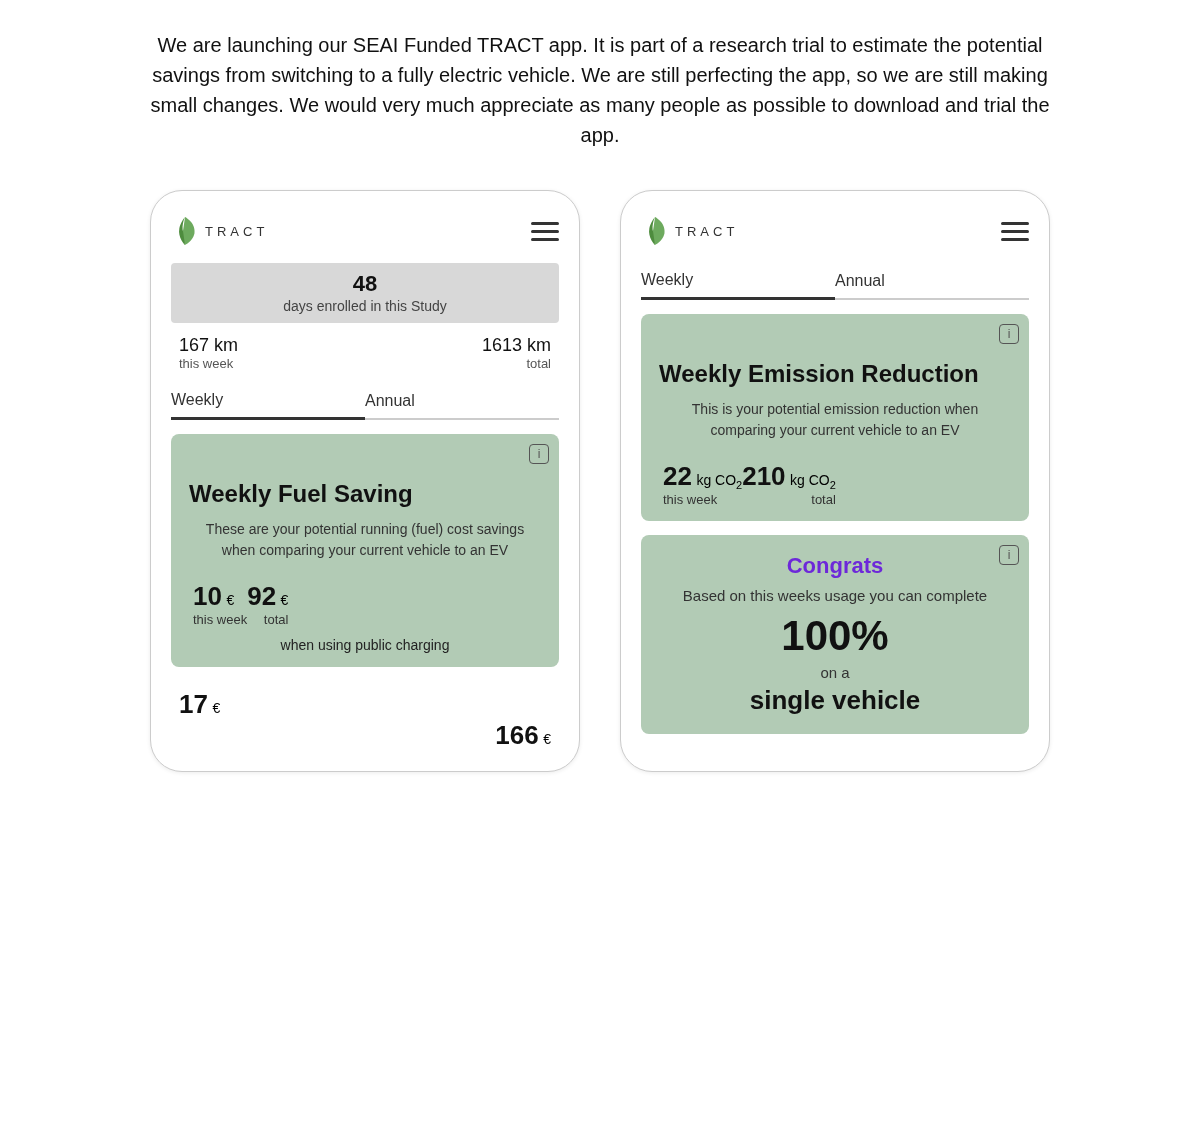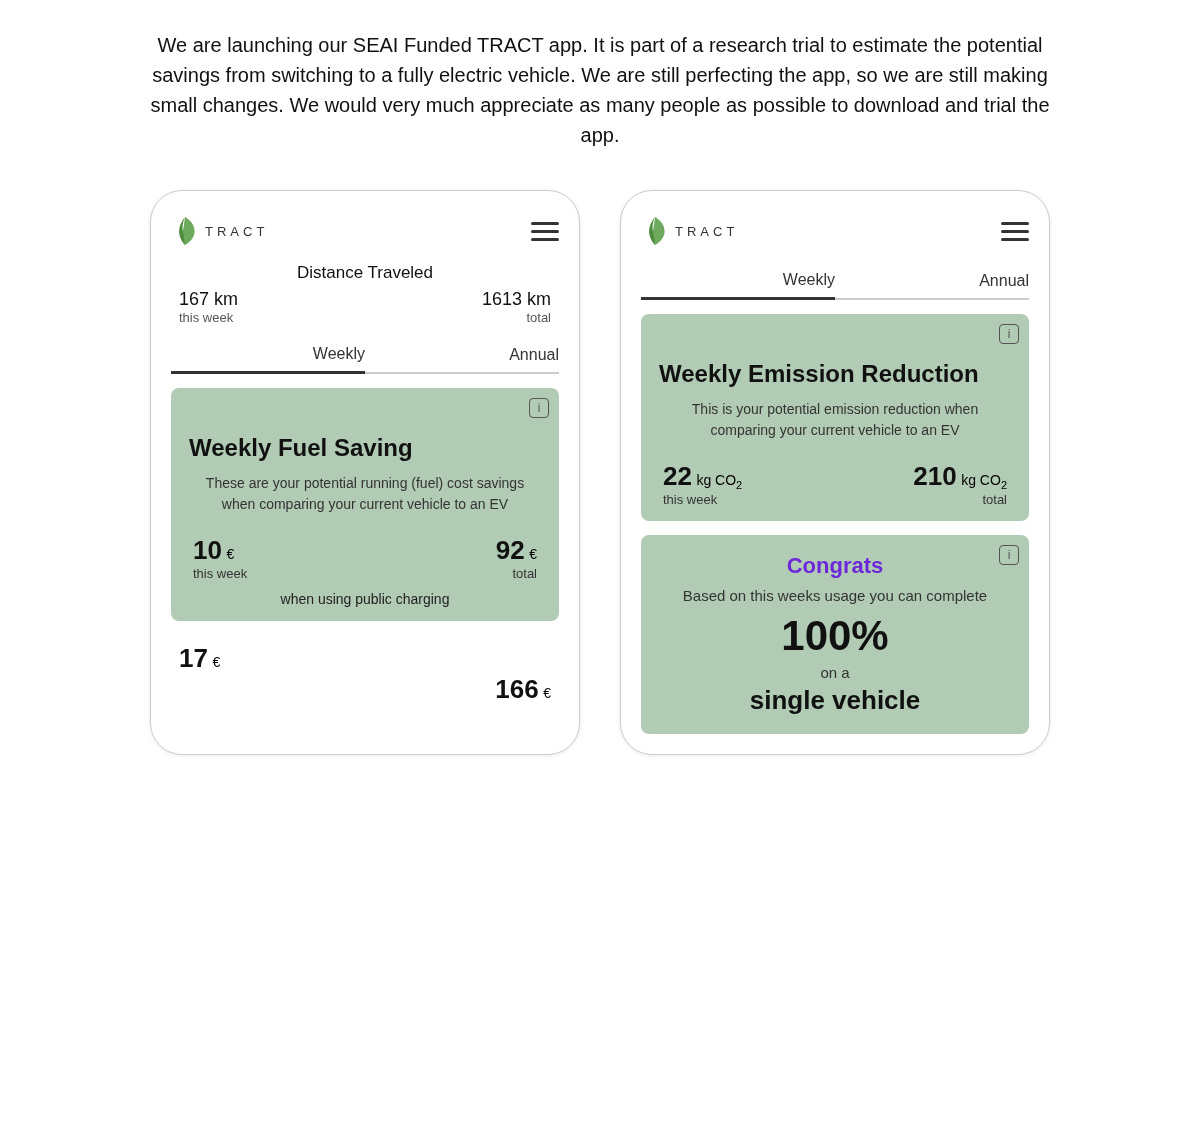--- a/index.html
+++ b/index.html
@@ -112,21 +112,21 @@
       color: #555;
     }
     
     .tabs-row {
       display: flex;
       border-bottom: 2px solid #ccc;
       margin-bottom: 14px;
     }
     .tab {
       flex: 1;
-      text-align: right;
+      text-align: left;
       padding: 8px 0;
       font-size: 16px;
       color: #333;
       cursor: pointer;
       background: none;
       border: none;
     }
     .tab.active {
       border-bottom: 3px solid #333;
       margin-bottom: -2px;
@@ -167,21 +167,21 @@
     }
     .card-description {
       font-size: 14px;
       color: #333;
       text-align: center;
       margin-bottom: 16px;
       line-height: 1.5;
     }
     .card-stats {
       display: flex;
-      justify-content: space-between;
+      justify-content: flex-start;
       padding: 0 4px;
       margin-top: 20px;
     }
     .card-stat-value {
       font-size: 26px;
       font-weight: 600;
       color: #111;
     }
     .card-stat-unit {
       font-size: 14px;
@@ -263,23 +263,26 @@
         </svg>
         <span class="tract-name">TRACT</span>
       </div>
       <div class="hamburger-icon">
         <span></span>
           <span></span>
           <span></span>
       </div>
     </div>
 
+    <div class="days-enrolled-box">
+      <span class="days-number">48</span>
+      <span class="days-label">days enrolled in this Study</span>
+    </div>
 
     <div class="distance-section">
-      <div class="section-title">Distance Traveled</div>
       <div class="stat-row">
         <div class="stat-item">
           <div class="stat-value">167 km</div>
           <div class="stat-sublabel">this week</div>
         </div>
         <div class="stat-item" style="text-align:right;">
           <div class="stat-value">1613 km</div>
           <div class="stat-sublabel">total</div>
         </div>
       </div>

